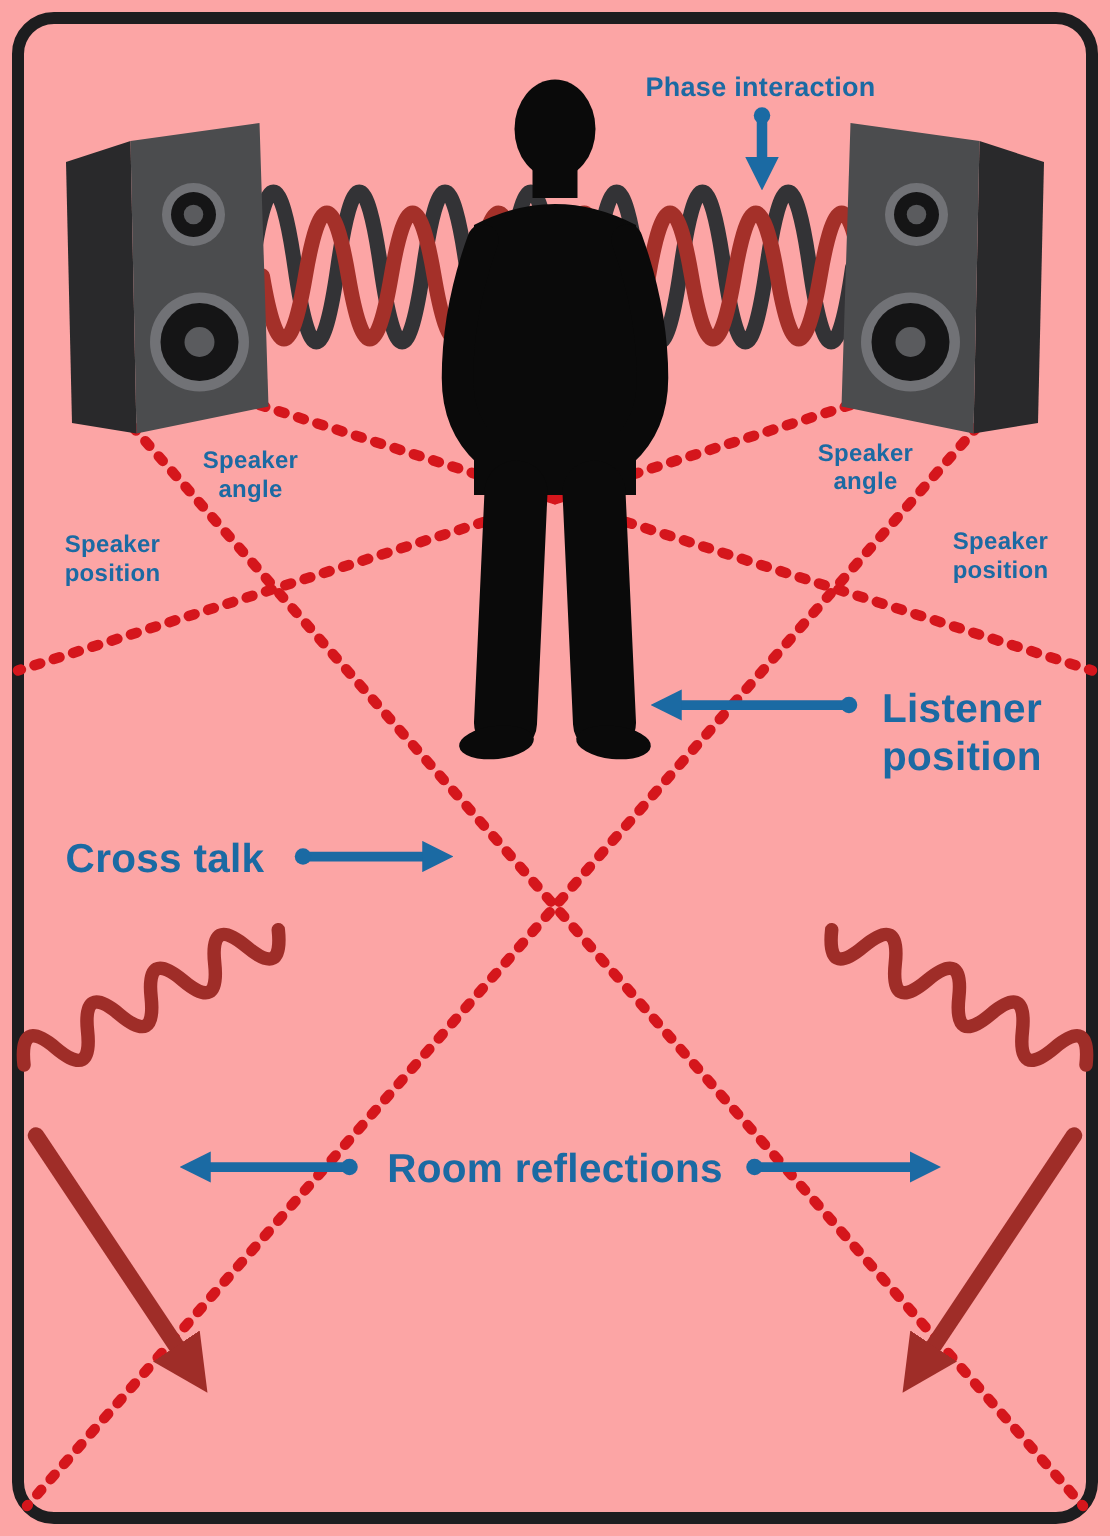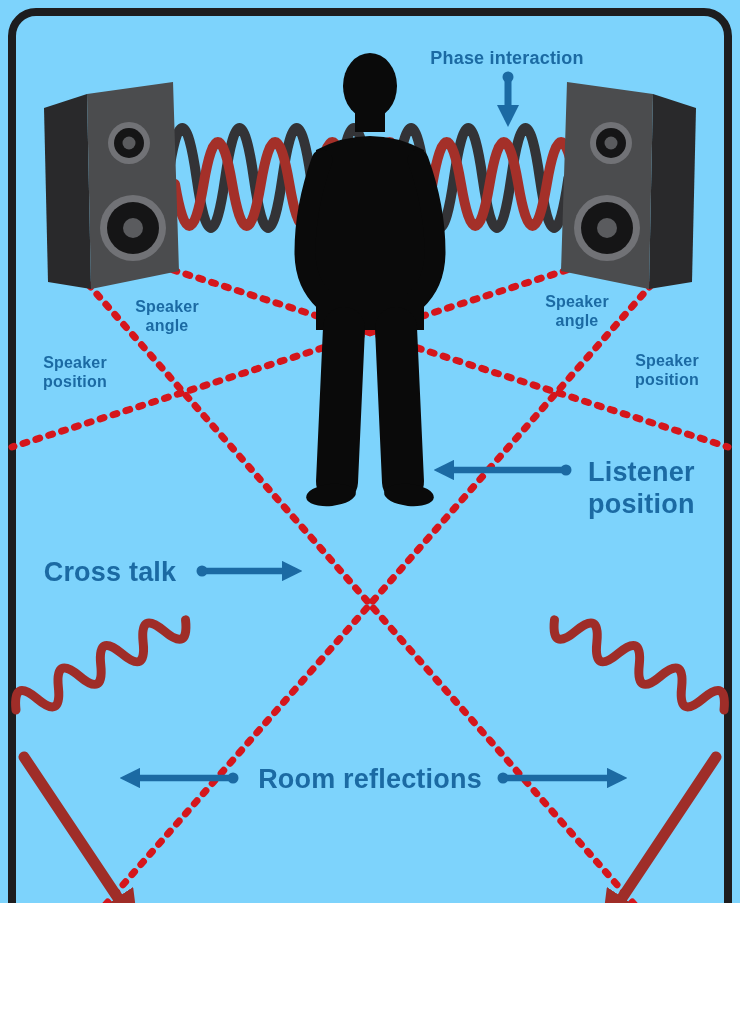--- a/index.html
+++ b/index.html
@@ -1,16 +1,16 @@
 <!DOCTYPE html>
 <html><head>
 <meta charset="utf-8">
 <style>
   html,body{margin:0;padding:0;background:#ffffff;}
-  .stage{position:relative;width:740px;height:903px;background:#7dd3fc;overflow:hidden;
+  .stage{position:relative;width:740px;height:1024px;background:#fca5a5;overflow:hidden;
          font-family:"Liberation Sans", sans-serif;}
   svg{display:block}
   text{font-family:"Liberation Sans", sans-serif;font-weight:bold;}
   .lbl-small{font-size:16px;letter-spacing:.2px;}
   .lbl-mid{font-size:18px;letter-spacing:.2px;}
   .lbl-big{font-size:27px;letter-spacing:.2px;}
 </style>
 </head>
 <body>
 

